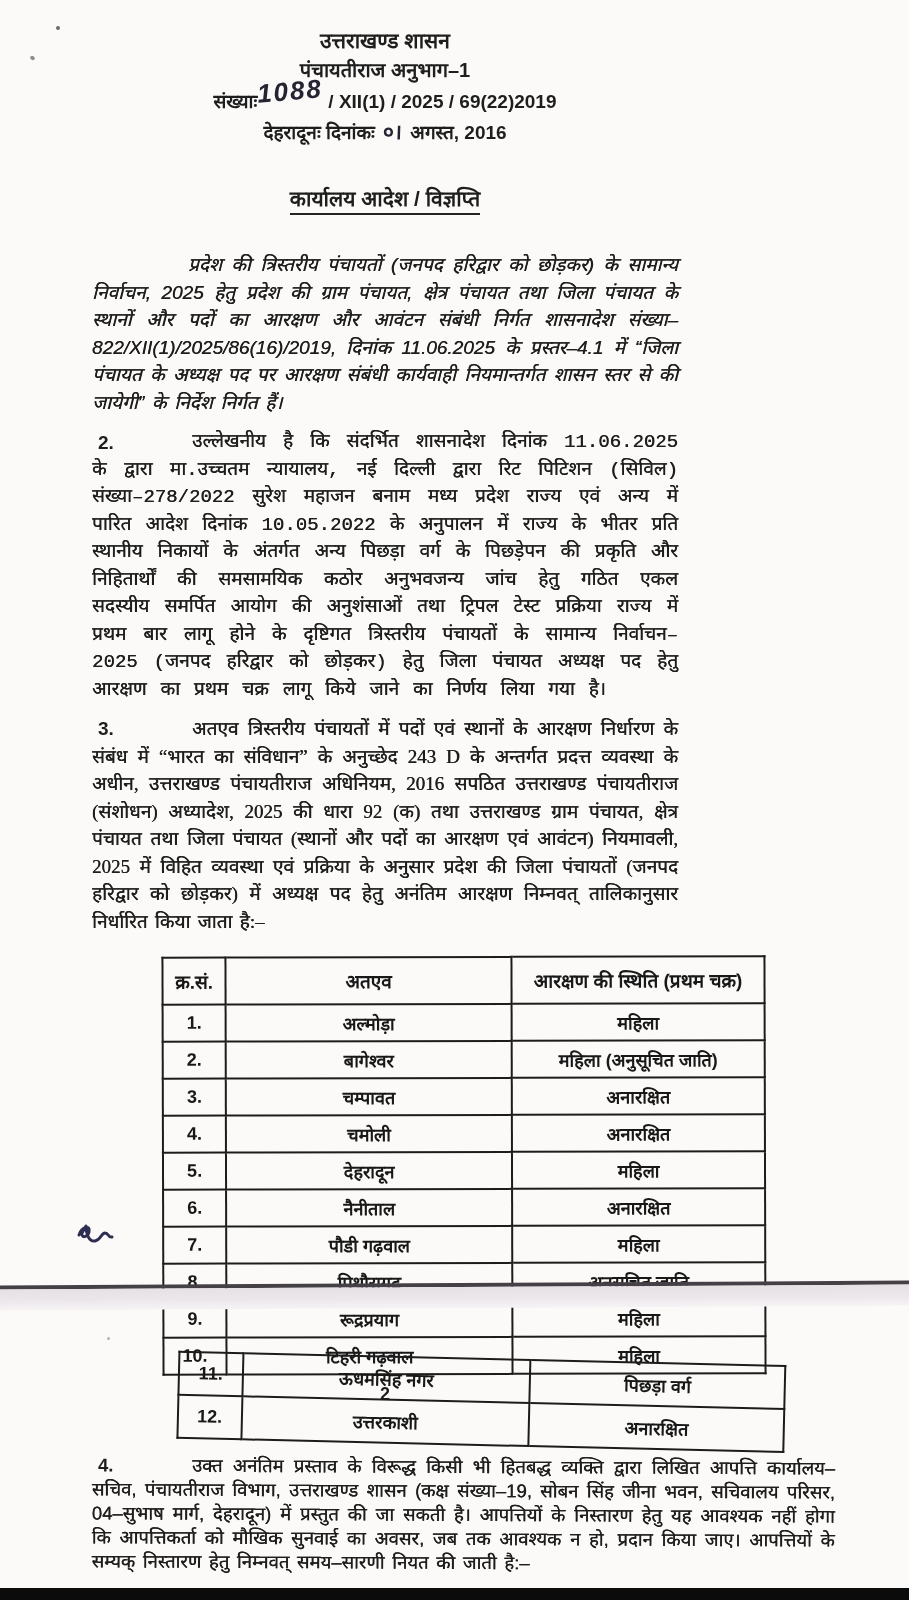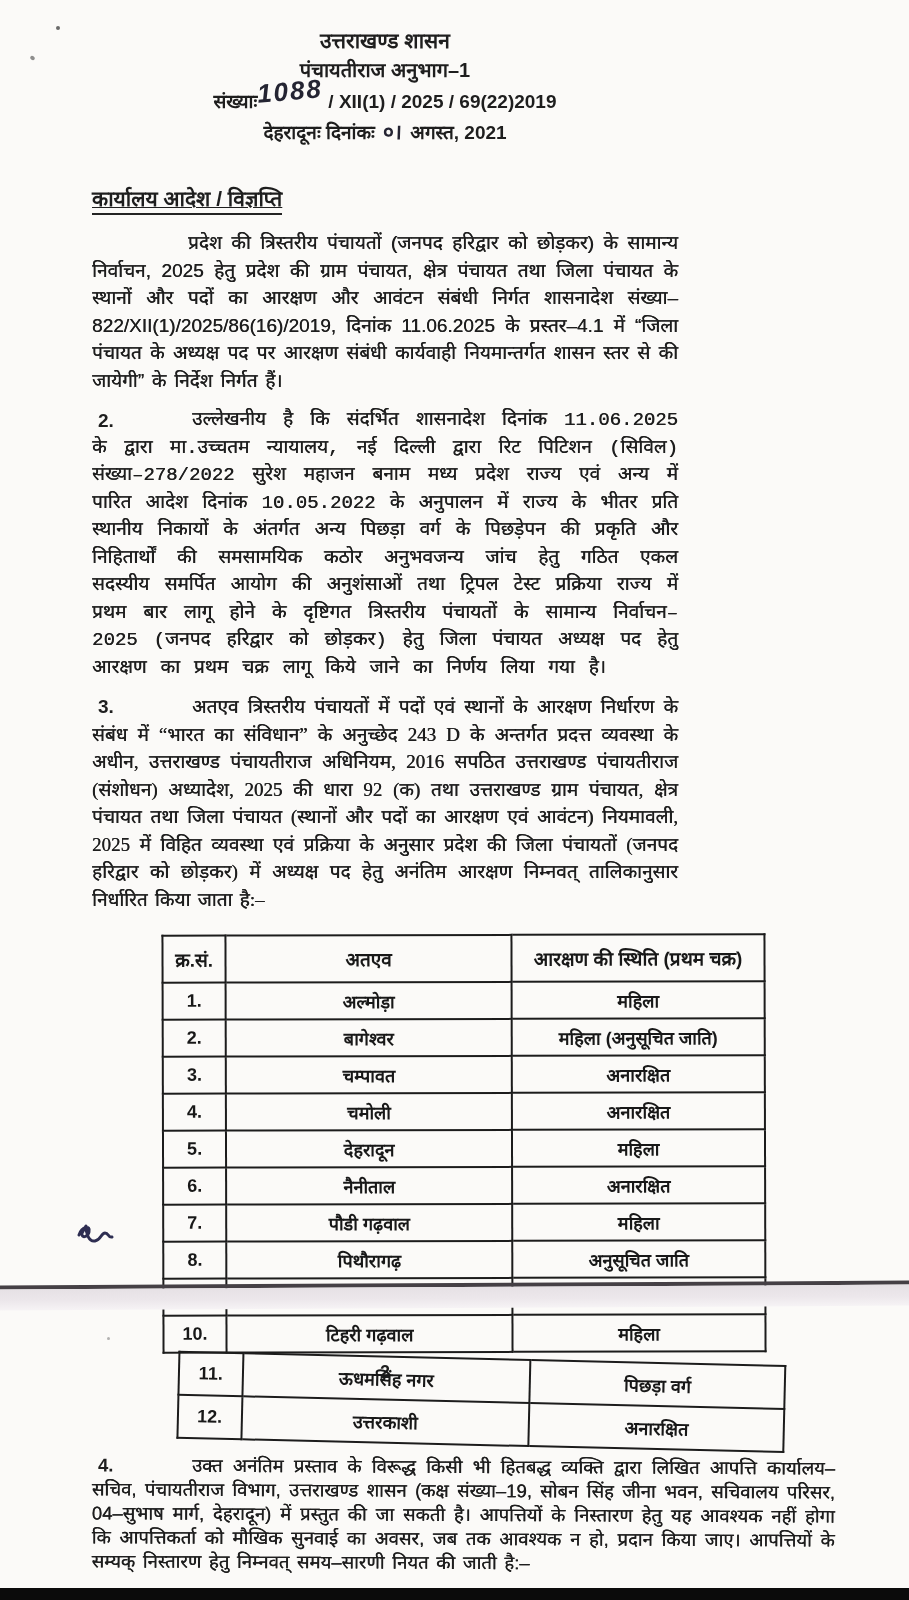--- a/index.html
+++ b/index.html
@@ -24,35 +24,35 @@
   .dept-line  { font-size: 20px; line-height: 28px; }
   .num-line   { font-size: 19px; line-height: 30px; }
   .date-line  { font-size: 19px; line-height: 29px; }
   .hw-number {
     display: inline-block; font-size: 26px; font-style: italic;
     position: relative; top: -8px; letter-spacing: 2px;
     transform: rotate(-5deg); color: #242432;
   }
   .hw-date { display: inline-block; font-size: 21px; color: #242432; transform: rotate(2deg); padding: 0 3px; }
 
-  .doc-title { margin-top: 37px; text-decoration: underline; }
+  .doc-title { text-align: center; margin-top: 37px; }
   .doc-title span {
     font-size: 21px; font-weight: bold;
     border-bottom: 2.5px solid #242424; padding-bottom: 3px;
   }
 
   .para {
     position: relative;
     font-size: 19px; line-height: 27.5px;
     text-align: justify;
     word-spacing: 2.5px;
     text-shadow: 0.35px 0 0 currentColor; 
   }
   .para .pnum { position: absolute; left: 6px; top: 0; font-weight: bold; text-shadow: none; }
-  .p1 { margin-top: 17px; text-indent: 96px; }
+  .p1 { margin-top: 39px; text-indent: 96px; font-style: italic; }
   .p2 { margin-top: 13px; } .p2 .ptext { text-indent: 100px; font-family: Liberation Mono, monospace; }
   .p3 { margin-top: 11px; } .p3 .ptext { text-indent: 100px; font-family: Liberation Serif, serif; }
 
   .res-table { border-collapse: collapse; table-layout: fixed; background: transparent; }
   .res-table th, .res-table td {
     border: 2px solid #1c1c1c; text-align: center; vertical-align: middle;
     font-weight: bold; color: #181818;
   }
   table.t1 { margin: 21px 0 0 70px; width: 604px; transform: rotate(-0.15deg); }
   .t1 th { height: 47px; font-size: 19px; text-align: center; }
@@ -81,21 +81,21 @@
 <div class="speck s1"></div>
 <div class="speck s2"></div>
 <div class="speck s3"></div>
 
 <div class="content">
 
   <div class="doc-header">
     <div class="org-line">उत्तराखण्ड शासन</div>
     <div class="dept-line">पंचायतीराज अनुभाग–1</div>
     <div class="num-line"><span>संख्याः</span><span class="hw-number">1088</span> <span>/ XII(1) / 2025 / 69(22)2019</span></div>
-    <div class="date-line"><span>देहरादूनः दिनांकः</span> <span class="hw-date">०।</span> <span>अगस्त, 2021</span></div>
+    <div class="date-line"><span>देहरादूनः दिनांकः</span> <span class="hw-date">०।</span> <span>अगस्त, 2016</span></div>
   </div>
 
   <div class="doc-title"><span>कार्यालय आदेश / विज्ञप्ति</span></div>
 
   <div class="para p1">प्रदेश की त्रिस्तरीय पंचायतों (जनपद हरिद्वार को छोड़कर) के सामान्य निर्वाचन, 2025 हेतु प्रदेश की ग्राम पंचायत, क्षेत्र पंचायत तथा जिला पंचायत के स्थानों और पदों का आरक्षण और आवंटन संबंधी निर्गत शासनादेश संख्या–822/XII(1)/2025/86(16)/2019, दिनांक 11.06.2025 के प्रस्तर–4.1 में “जिला पंचायत के अध्यक्ष पद पर आरक्षण संबंधी कार्यवाही नियमान्तर्गत शासन स्तर से की जायेगी” के निर्देश निर्गत हैं।</div>
 
   <div class="para p2">
     <span class="pnum">2.</span>
     <div class="ptext">उल्लेखनीय है कि संदर्भित शासनादेश दिनांक 11.06.2025 के द्वारा मा.उच्चतम न्यायालय, नई दिल्ली द्वारा रिट पिटिशन (सिविल) संख्या–278/2022 सुरेश महाजन बनाम मध्य प्रदेश राज्य एवं अन्य में पारित आदेश दिनांक 10.05.2022 के अनुपालन में राज्य के भीतर प्रति स्थानीय निकायों के अंतर्गत अन्य पिछड़ा वर्ग के पिछड़ेपन की प्रकृति और निहितार्थों की समसामयिक कठोर अनुभवजन्य जांच हेतु गठित एकल सदस्यीय समर्पित आयोग की अनुशंसाओं तथा ट्रिपल टेस्ट प्रक्रिया राज्य में प्रथम बार लागू होने के दृष्टिगत त्रिस्तरीय पंचायतों के सामान्य निर्वाचन–2025 (जनपद हरिद्वार को छोड़कर) हेतु जिला पंचायत अध्यक्ष पद हेतु आरक्षण का प्रथम चक्र लागू किये जाने का निर्णय लिया गया है।</div>
   </div>

